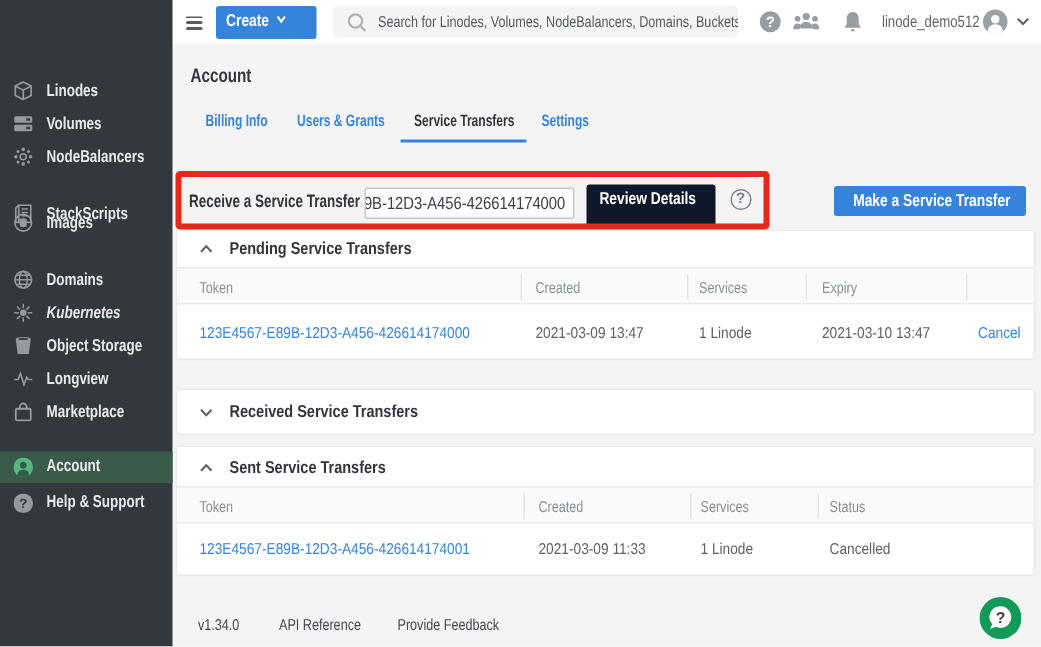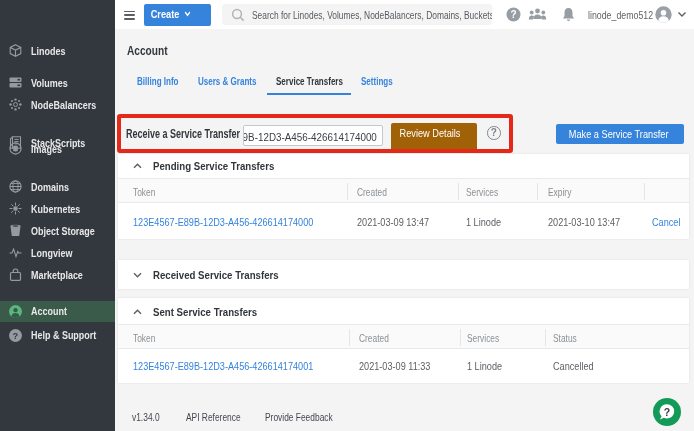--- a/index.html
+++ b/index.html
@@ -21,23 +21,23 @@
 
 #heading { left:126.5px; top:50px; font-size:13px; font-weight:bold; color:#32363c; transform:translateY(-50%) scaleX(0.78); }
 .tab { top:80.5px; font-size:11px; color:#3683dc; font-weight:bold; transform:translateY(-50%) scaleX(0.73); }
 #tab-underline { position:absolute; left:267px; top:92.5px; width:84px; height:2.5px; background:#3683dc; }
 
 
 #redbox { position:absolute; left:117px; top:114px; width:396px; height:39px; border:4px solid #e52817; border-radius:3px; }
 #recv-label { left:125.5px; top:133.5px; font-size:12px; font-weight:bold; color:#32363c; transform:translateY(-50%) scaleX(0.75); }
 #token-input { position:absolute; left:243px; top:125px; width:140px; height:21px; background:#fff; border:1px solid #c5c8cb; border-radius:2px; overflow:hidden; }
 #token-input .tok { position:absolute; right:5px; top:10px; font-size:11.6px; color:#3a3f46; white-space:nowrap; transform:scaleX(0.85) translateY(-50%); transform-origin:100% 0; }
-#review-btn { position:absolute; left:391px; top:123px; width:86px; height:28px; background:#a16207; border-radius:2px; color:#fff; font-size:11.5px; font-weight:normal; line-height:20px; }
+#review-btn { position:absolute; left:391px; top:123px; width:86px; height:28px; background:#0f172a; border-radius:2px; color:#fff; font-size:11.5px; font-weight:bold; line-height:20px; }
 #help-q { position:absolute; left:487px; top:126px; width:13.5px; height:13.5px; border:1.2px solid #82878e; border-radius:50%; color:#7d828a; font-size:10px; font-weight:bold; text-align:center; line-height:11.5px; }
-#make-btn { position:absolute; left:556px; top:124px; width:128px; height:20px; background:#3683dc; border-radius:2px; color:#fff; font-size:11.5px; font-weight:normal; line-height:20px; }
+#make-btn { position:absolute; left:556px; top:124px; width:128px; height:20px; background:#3683dc; border-radius:2px; color:#fff; font-size:11.5px; font-weight:bold; line-height:20px; }
 
 
 .panel { position:absolute; left:118px; width:571px; background:#fff; box-shadow:0 0 2px rgba(0,0,0,0.1); }
 .chev { position:absolute; left:15px; }
 .ttl { font-size:11.5px; font-weight:bold; color:#32363c; left:34.5px; transform:translateY(-50%) scaleX(0.84); }
 .thead { position:absolute; left:0; width:100%; background:#fafafa; border-top:1px solid #e9eaeb; border-bottom:1px solid #e9eaeb; height:25px; }
 .th { font-size:10.5px; color:#8a9095; }
 .vline { position:absolute; top:4px; height:17px; width:1px; background:#e3e5e8; }
 .cell { font-size:10.5px; color:#5d6065; transform:translateY(-50%) scaleX(0.87); }
 .link { color:#3683dc; }
@@ -185,21 +185,21 @@
 
   <div id="chat">
     <svg width="28" height="28" viewBox="0 0 28 28">
         <circle cx="14" cy="14" r="14" fill="#149a58"></circle>
         <path d="M14 6.2 a7.2 7.2 0 0 1 0 14.4 a7.2 7.2 0 0 1 -3.2 -0.78 L7 21.4 L8.5 18.2 A7.2 7.2 0 0 1 14 6.2Z" fill="#fff"></path>
         <text x="14" y="17.5" font-size="10.5" font-weight="bold" fill="#3b4046" text-anchor="middle" font-family="Liberation Sans">?</text>
       </svg>
   </div>
 
   <div id="sidebar">
-    <div class="nav-item" style="top:40px;padding-left:44px;">
+    <div class="nav-item" style="top:50px;padding-left:44px;">
       <svg viewBox="0 0 13 13">
           <path d="M6.5 0.7 L11.8 3.4 L11.8 9.6 L6.5 12.3 L1.2 9.6 L1.2 3.4 Z M1.2 3.4 L6.5 6.1 L11.8 3.4 M6.5 6.1 L6.5 12.3" fill="none" stroke="#9599a0" stroke-width="1.1"></path>
         </svg>
       <div class="lbl">Linodes</div>
     </div>
     <div class="nav-item" style="top:72px;">
       <svg viewBox="0 0 13 13">
           <rect x="0.5" y="1.5" width="12" height="4.4" rx="1" fill="#9599a0"></rect>
           <rect x="0.5" y="7.1" width="12" height="4.4" rx="1" fill="#9599a0"></rect>
           <rect x="8.5" y="2.9" width="2.6" height="1.6" fill="#33383e"></rect>
@@ -241,21 +241,21 @@
     <div class="nav-item" style="top:176px;text-decoration:underline;">
       <svg viewBox="0 0 13 13">
           <circle cx="6.5" cy="6.5" r="5.6" fill="none" stroke="#9599a0" stroke-width="1.1"></circle>
           <ellipse cx="6.5" cy="6.5" rx="2.6" ry="5.6" fill="none" stroke="#9599a0" stroke-width="1"></ellipse>
           <line x1="0.9" y1="6.5" x2="12.1" y2="6.5" stroke="#9599a0" stroke-width="1"></line>
           <line x1="1.7" y1="3.5" x2="11.3" y2="3.5" stroke="#9599a0" stroke-width="0.9"></line>
           <line x1="1.7" y1="9.5" x2="11.3" y2="9.5" stroke="#9599a0" stroke-width="0.9"></line>
         </svg>
       <div class="lbl">Domains</div>
     </div>
-    <div class="nav-item" style="top:198px;">
+    <div class="nav-item" style="top:198px;font-style:italic;">
       <svg viewBox="0 0 13 13">
           <circle cx="6.5" cy="6.5" r="2.2" fill="#9599a0"></circle>
           <g stroke="#9599a0" stroke-width="1">
             <line x1="6.5" y1="0.5" x2="6.5" y2="3.5"></line>
             <line x1="6.5" y1="9.5" x2="6.5" y2="12.5"></line>
             <line x1="0.5" y1="6.5" x2="3.5" y2="6.5"></line>
             <line x1="9.5" y1="6.5" x2="12.5" y2="6.5"></line>
             <line x1="2.3" y1="2.3" x2="4.4" y2="4.4"></line>
             <line x1="8.6" y1="8.6" x2="10.7" y2="10.7"></line>
             <line x1="2.3" y1="10.7" x2="4.4" y2="8.6"></line>

